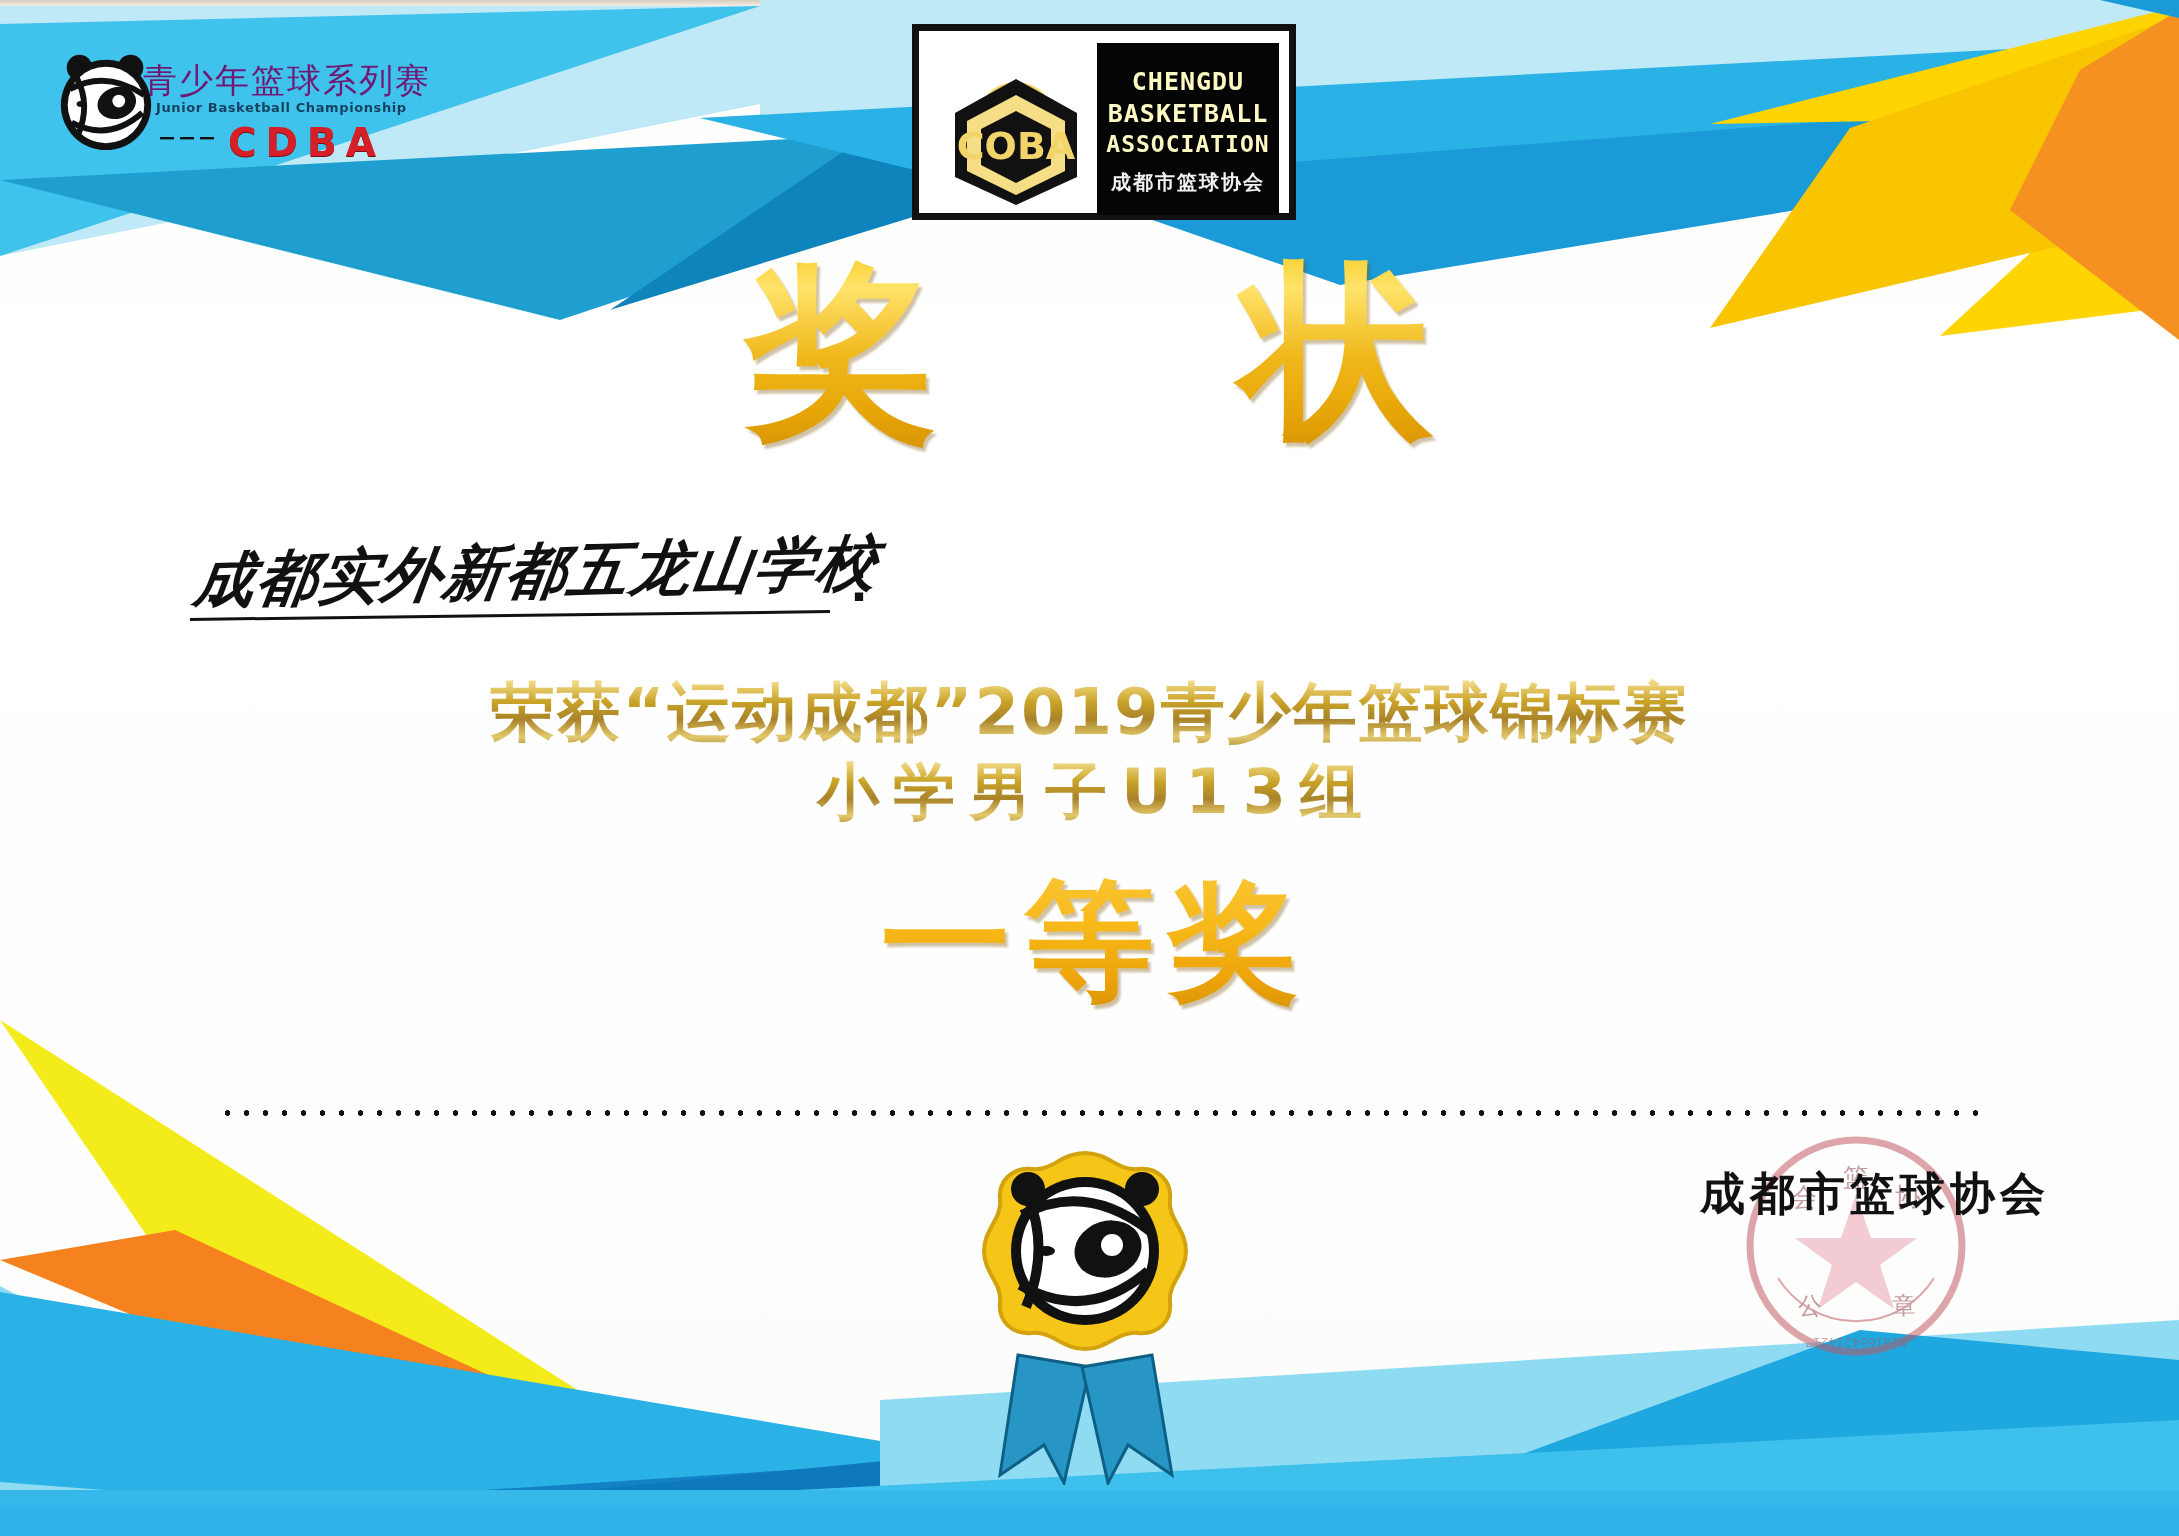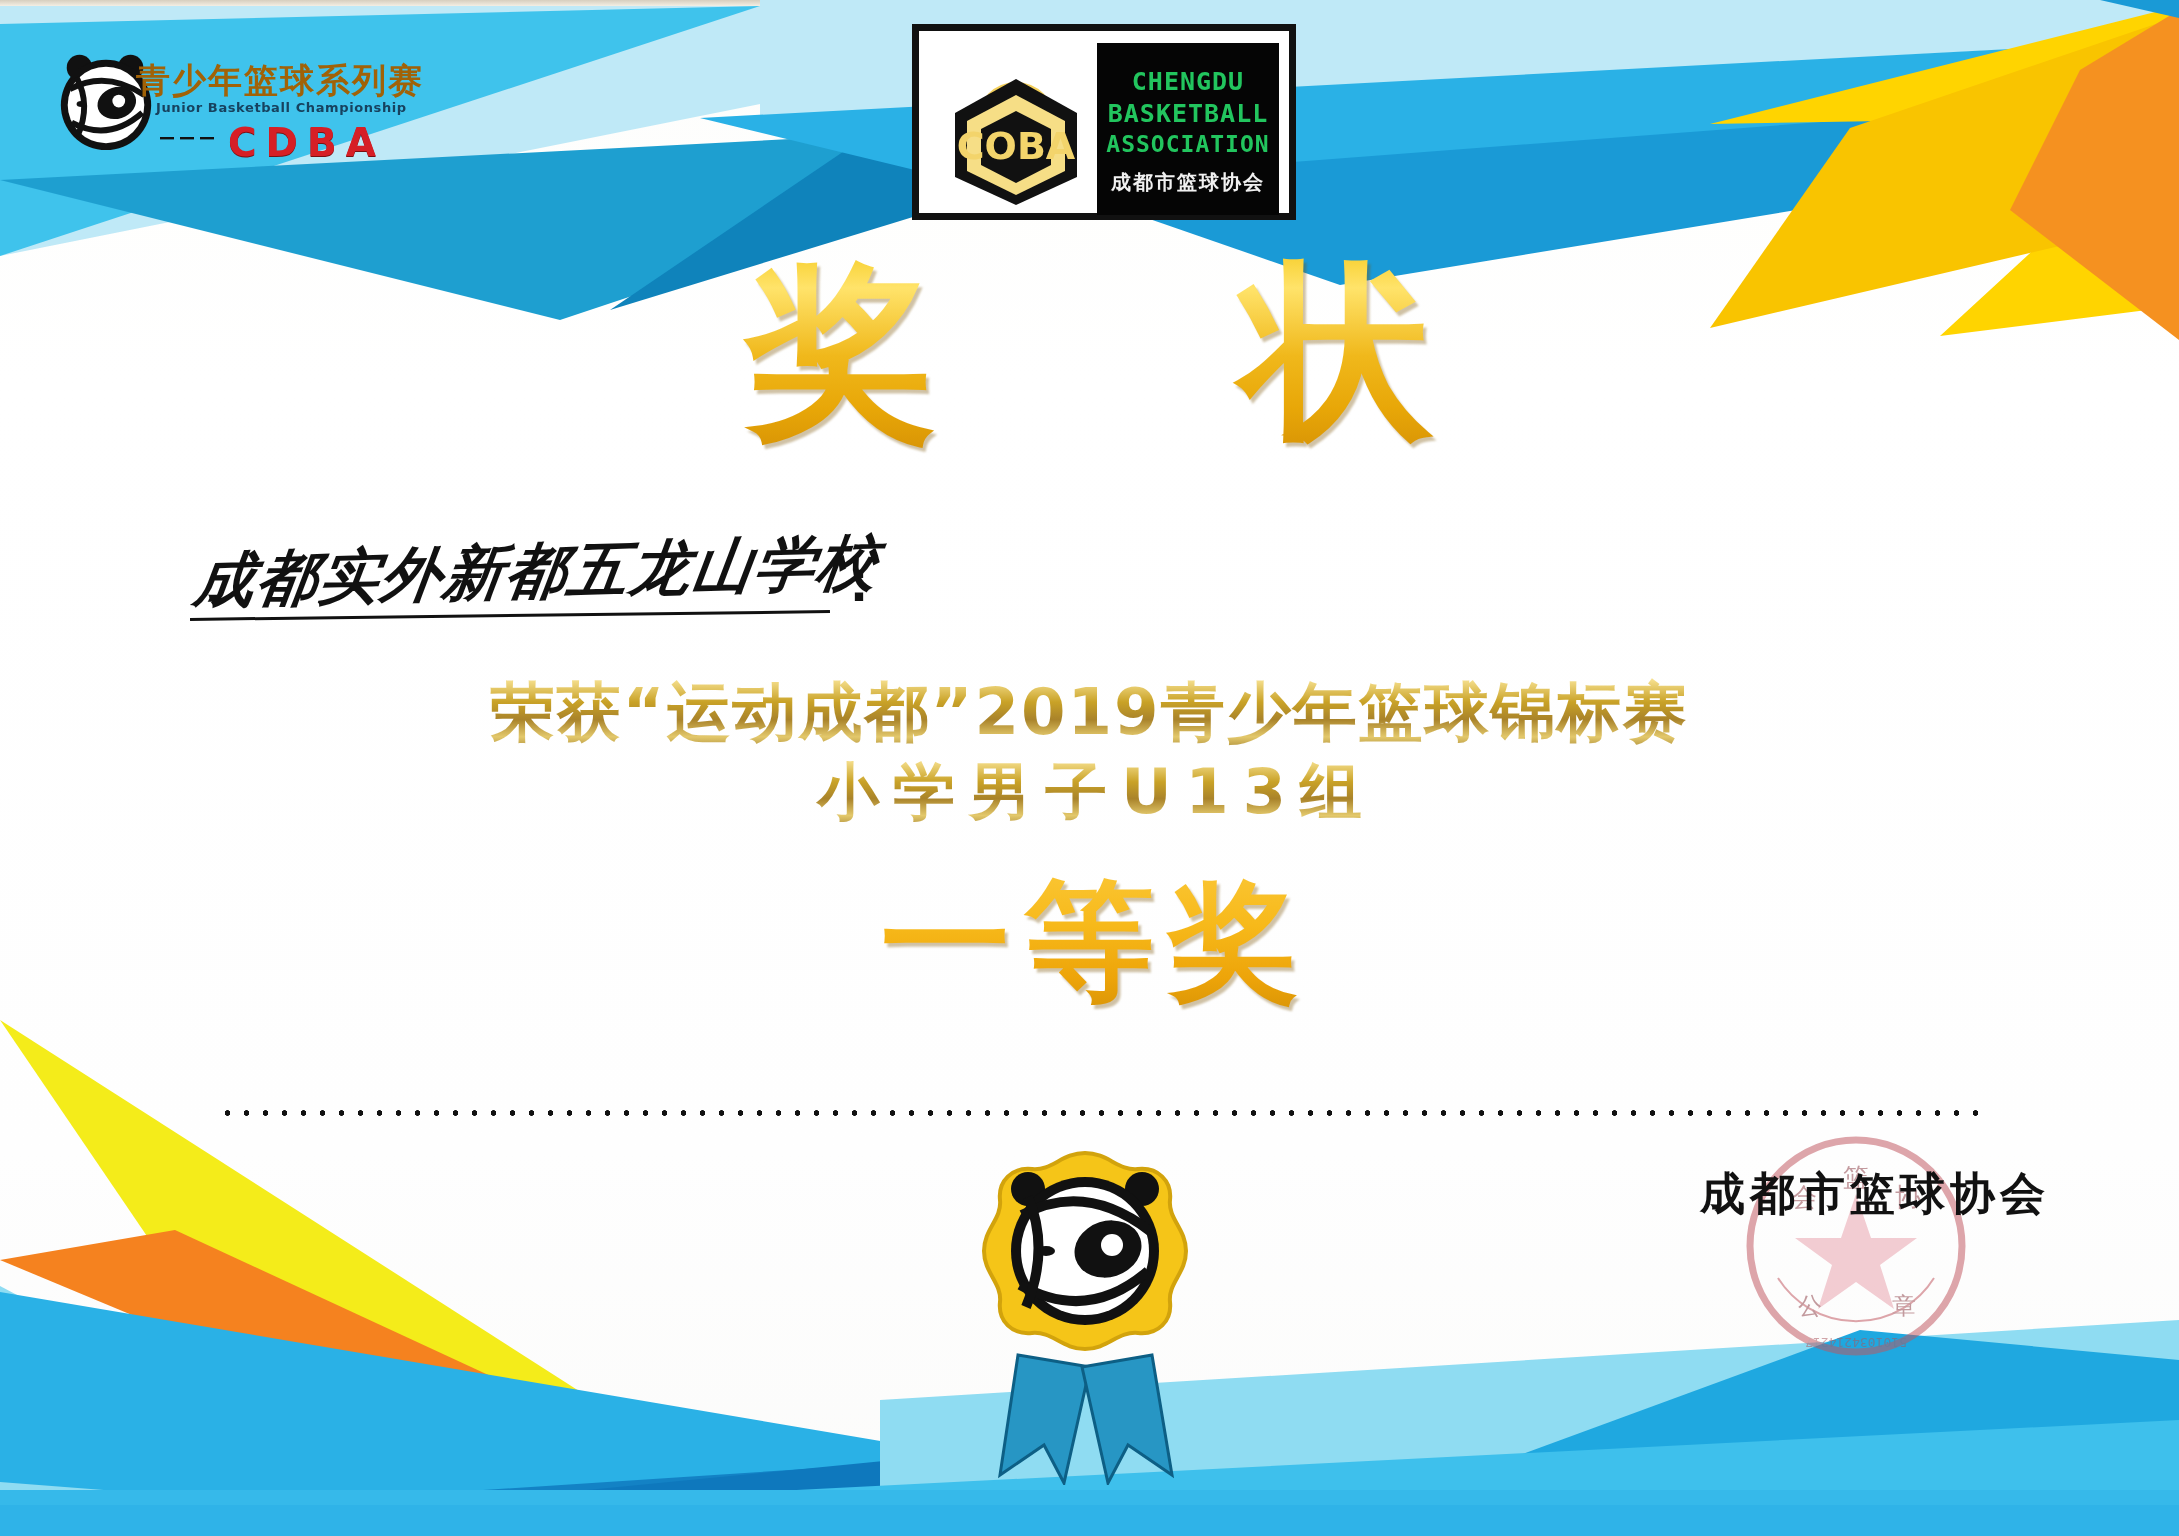--- a/index.html
+++ b/index.html
@@ -62,35 +62,35 @@
      clip-path:polygon(0 80px,1299px 0,1299px 120px,620px 216px,0 200px);}
   .br-blue{left:600px;top:1380px;width:1579px;height:156px;background:#3ec0ec;
      clip-path:polygon(0 120px,1579px 40px,1579px 156px,0 156px);}
   .br-deep{left:1300px;top:1330px;width:879px;height:206px;background:#1fa8e0;
      clip-path:polygon(560px 0,879px 30px,879px 206px,0 206px);}
   .br-bottom{left:0;top:1490px;width:2179px;height:46px;background:#36b9ea;}
   .br-bottom2{left:0;top:1505px;width:2179px;height:31px;background:#2fb3e8;}
   
   .logo-tl{position:absolute;left:52px;top:44px;width:300px;height:118px;}
   .logo-tl .panda{position:absolute;left:0;top:4px;width:108px;height:108px;}
-  .logo-tl .cn{position:absolute;left:84px;top:14px;font-size:34px;font-weight:bold;
-      color:#a16207;letter-spacing:2px;white-space:nowrap;
+  .logo-tl .cn{position:absolute;left:91px;top:14px;font-size:34px;font-weight:normal;
+      color:#701a75;letter-spacing:2px;white-space:nowrap;
       font-family:"DejaVu Sans","Liberation Sans",sans-serif;}
   .logo-tl .en{position:absolute;left:104px;top:56px;font-size:13px;font-weight:bold;
       color:#17425f;letter-spacing:.6px;white-space:nowrap;}
   .logo-tl .cdba{position:absolute;left:108px;top:76px;font-size:39px;font-weight:bold;
       color:#d61f26;letter-spacing:9px;white-space:nowrap;
       text-shadow:0 1px 0 #7a0f12;}
   .logo-tl .dashes{position:absolute;left:108px;top:92px;width:62px;height:4px;}
   
   .coba-card{position:absolute;left:912px;top:24px;width:384px;height:196px;
       background:#ffffff;border:7px solid #111;}
   .coba-card .mark{position:absolute;left:22px;top:24px;width:150px;height:150px;}
   .coba-card .plate{position:absolute;left:178px;top:12px;width:182px;height:172px;background:#050505;}
-  .coba-card .ln{position:absolute;left:8px;color:#22c55e;font-weight:bold;
+  .coba-card .ln{position:absolute;left:8px;color:#fef9c3;font-weight:bold;
       font-family:"DejaVu Sans Mono","Liberation Mono",monospace;letter-spacing:1px;
       white-space:nowrap;text-align:center;width:166px;}
   .coba-card .l1{top:24px;font-size:25px;}
   .coba-card .l2{top:56px;font-size:25px;}
   .coba-card .l3{top:88px;font-size:23px;}
   .coba-card .l4{top:126px;font-size:20px;color:#f1f1f1;letter-spacing:2px;
       font-family:"DejaVu Sans","Liberation Sans",sans-serif;}
   
   .title{position:absolute;left:0;top:252px;width:100%;text-align:center;
       font-size:190px;font-weight:bold;letter-spacing:120px;text-indent:120px;

